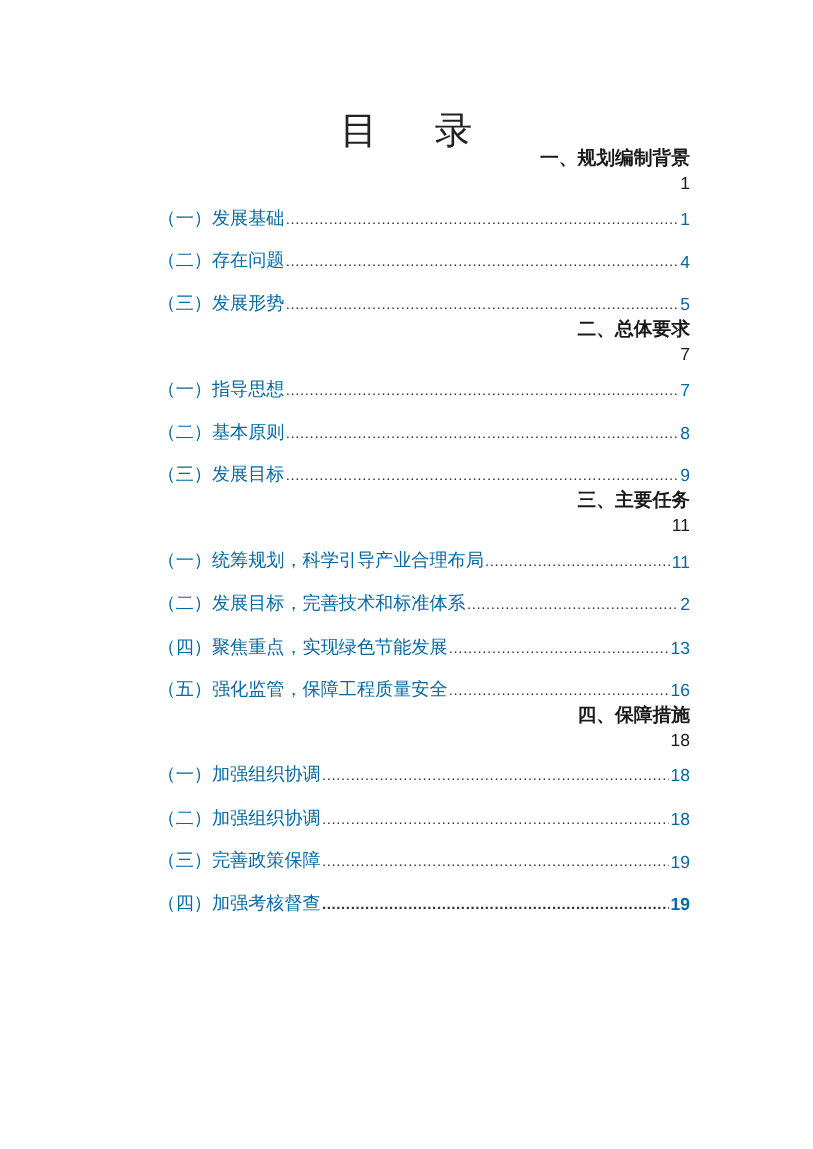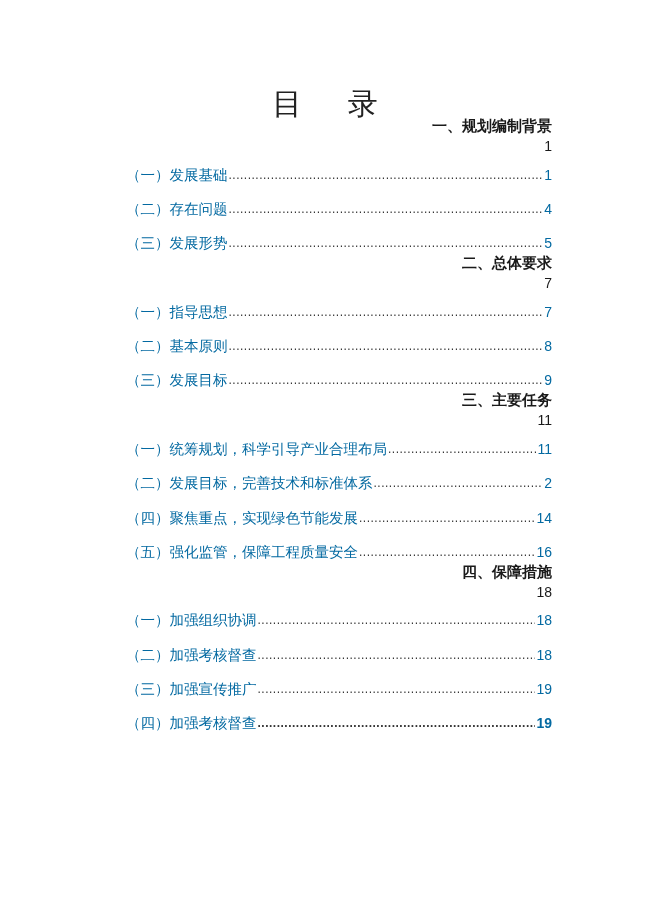--- a/index.html
+++ b/index.html
@@ -74,44 +74,44 @@
       <span class="page">11</span>
     </div>
   <div class="row l2">
       <span class="label">（二）发展目标，完善技术和标准体系</span>
       <span class="dots"></span>
       <span class="page">2</span>
     </div>
   <div class="row l2">
       <span class="label">（四）聚焦重点，实现绿色节能发展</span>
       <span class="dots"></span>
-      <span class="page">14</span>
+      <span class="page">13</span>
     </div>
   <div class="row l2">
       <span class="label">（五）强化监管，保障工程质量安全</span>
       <span class="dots"></span>
       <span class="page">16</span>
     </div>
   <div class="row l1">
       <span class="label">四、保障措施</span>
       <span class="dots"></span>
       <span class="page">18</span>
     </div>
   <div class="row l2">
       <span class="label">（一）加强组织协调</span>
       <span class="dots"></span>
       <span class="page">18</span>
     </div>
   <div class="row l2">
-      <span class="label">（二）加强考核督查</span>
+      <span class="label">（二）加强组织协调</span>
       <span class="dots"></span>
       <span class="page">18</span>
     </div>
   <div class="row l2">
-      <span class="label">（三）加强宣传推广</span>
+      <span class="label">（三）完善政策保障</span>
       <span class="dots"></span>
       <span class="page">19</span>
     </div>
   <div class="row l2 last">
       <span class="label">（四）加强考核督查</span>
       <span class="dots"></span>
       <span class="page">19</span>
     </div>
 </div>
 

